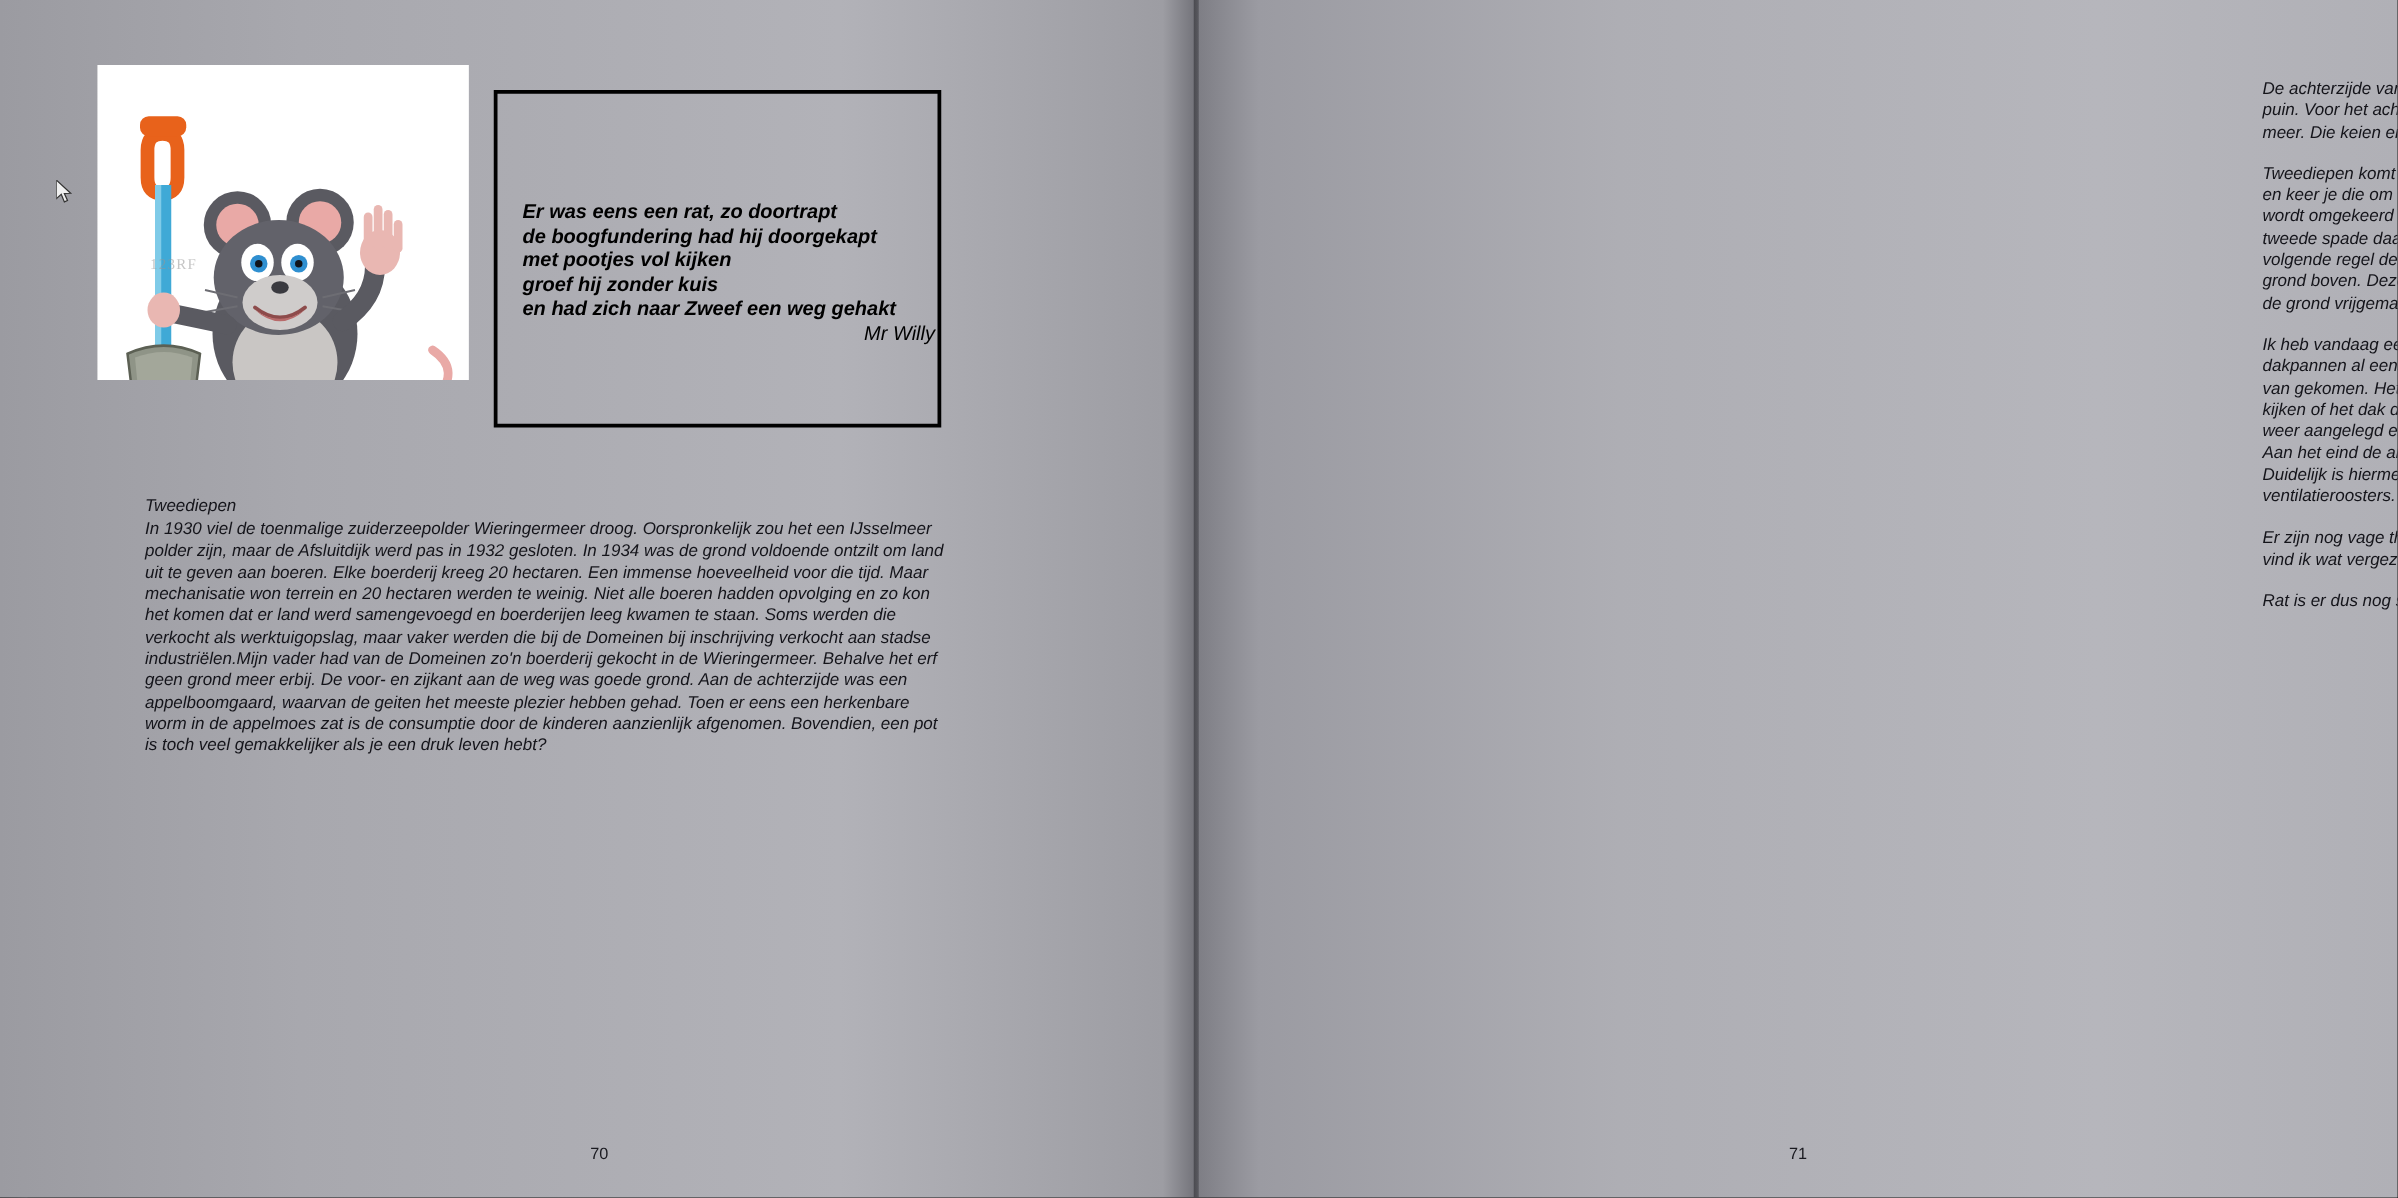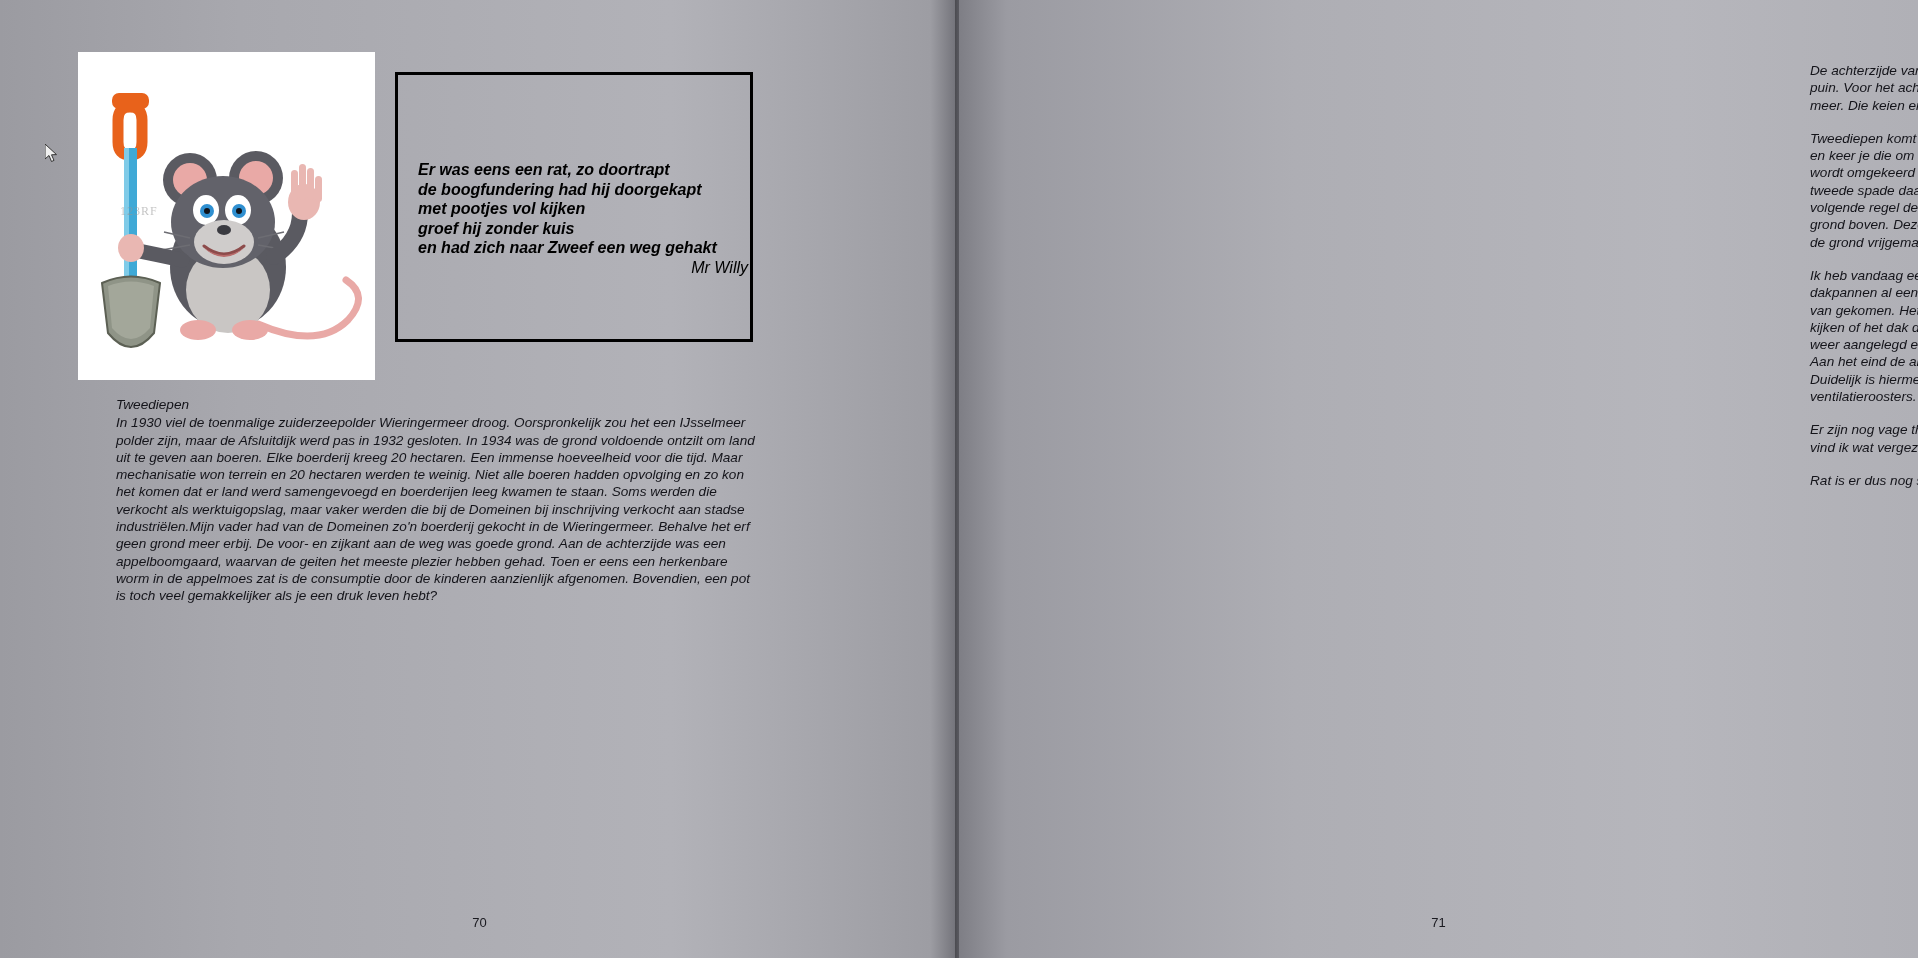--- a/index.html
+++ b/index.html
@@ -51,21 +51,21 @@
   .cursor {
     position: absolute;
     left: 45px; top: 144px;
     width: 14px; height: 20px;
   }
 
   
   .rat-figure {
     position: absolute;
     left: 78px; top: 52px;
-    width: 297px; height: 328px;
+    width: 297px; height: 252px;
     background: #ffffff;
     overflow: hidden;
   }
   .rat-svg { display: block; }
   .watermark {
     position: absolute;
     left: 42px; top: 152px;
     font-size: 12px;
     color: rgba(150,150,150,0.55);
     letter-spacing: 1px;

